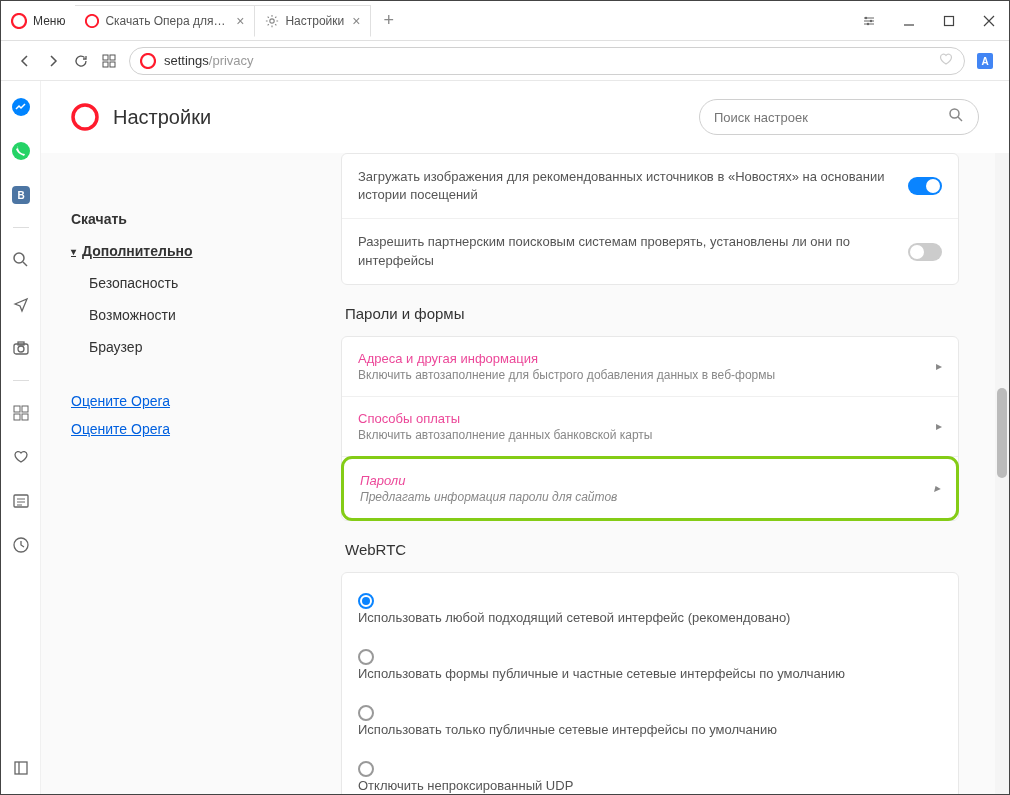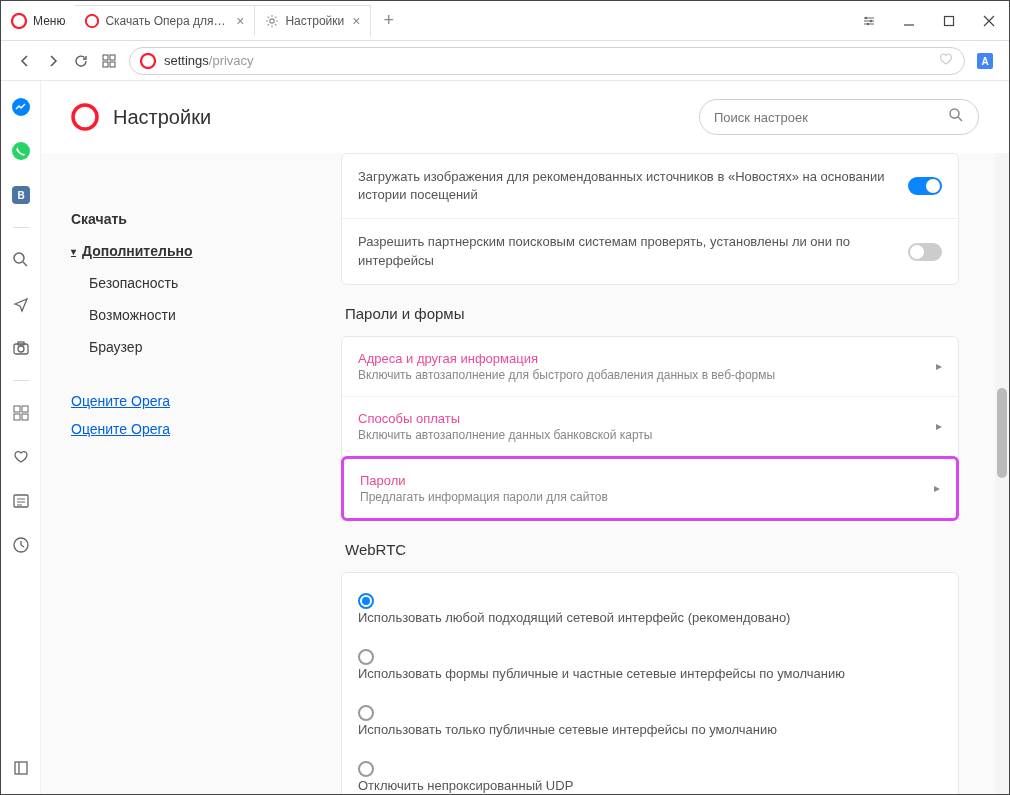--- a/index.html
+++ b/index.html
@@ -52,21 +52,21 @@
 .toggle::after { content: ''; position: absolute; width: 14px; height: 14px; border-radius: 50%; background: #fff; top: 2px; left: 2px; }
 .toggle.on { background: #0a84ff; }
 .toggle.on::after { left: auto; right: 2px; }
 .section-title { font-size: 15px; color: #333; padding: 20px 0 14px 4px; }
 .link-row { display: flex; align-items: center; padding: 14px 16px; border-bottom: 1px solid #f0f0f0; cursor: pointer; }
 .link-row:last-child { border-bottom: none; }
 .link-row .link-text { flex: 1; }
 .link-row .link-title { font-size: 13px; color: #ec4899; font-weight: 500; }
 .link-row .link-desc { font-size: 12px; color: #888; margin-top: 2px; }
 .link-row .chev { color: #888; font-size: 12px; }
-.link-row.highlighted { border: 3px solid #d946ef; border-radius: 6px; margin: -1px; }
+.link-row.highlighted { border: 3px solid #84cc16; border-radius: 11px; margin: -1px; font-style: italic; }
 .radio-list { padding: 8px 0; }
 .radio-row { display: flex; align-items: flex-start; padding: 10px 16px; flex-direction: column; }
 .radio-row .radio { width: 16px; height: 16px; border: 2px solid #999; border-radius: 50%; margin-right: 16px; margin-top: 2px; flex-shrink: 0; position: relative; }
 .radio-row .radio.checked { border-color: #0a84ff; }
 .radio-row .radio.checked::after { content: ''; position: absolute; width: 8px; height: 8px; background: #0a84ff; border-radius: 50%; top: 2px; left: 2px; }
 .radio-row .radio-label { font-size: 13px; color: #555; line-height: 1.4; }
 .scrollbar-track { position: absolute; right: 0; top: 0; width: 14px; height: 100%; background: #f5f5f5; }
 .scrollbar-thumb { position: absolute; right: 2px; width: 10px; background: #bbb; border-radius: 5px; top: 235px; height: 90px; }
 .left-rail .bottom { margin-top: auto; margin-bottom: 14px; }
 </style>

